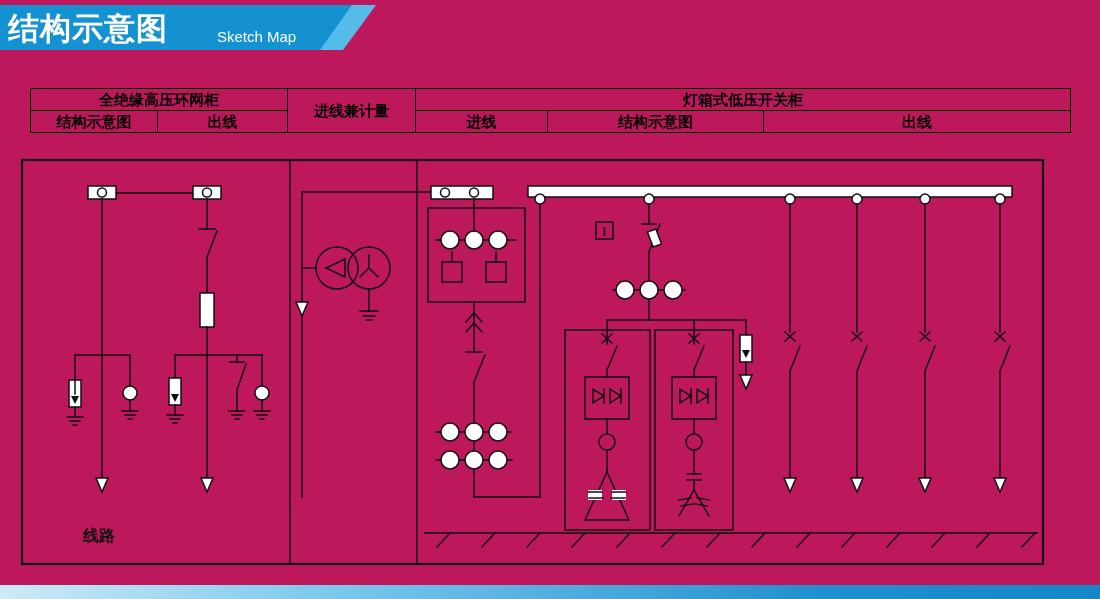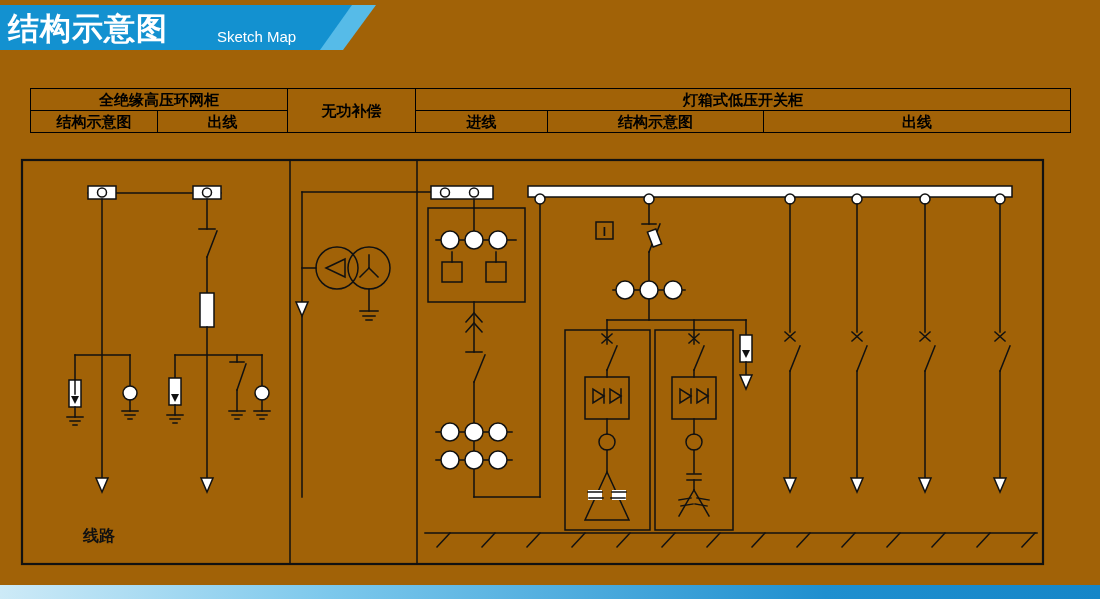--- a/index.html
+++ b/index.html
@@ -1,19 +1,19 @@
 <!DOCTYPE html>
 <html><head>
 <meta charset="utf-8">
 <style>
   * { box-sizing: border-box; }
   body { margin: 0; background: #ffffff; }
   .page {
     position: relative; width: 1100px; height: 599px;
-    background: #a16207; overflow: hidden;
+    background: #be185d; overflow: hidden;
     font-family: "Liberation Sans", sans-serif;
   }
   
   .banner { position: absolute; left: 0; top: 5px; width: 420px; height: 46px; }
   .banner-back {
     position: absolute; left: 0; top: 0; width: 376px; height: 45px;
     background: #56bbe8;
     clip-path: polygon(0 0, 376px 0, 343px 45px, 0 45px);
   }
   .banner-front {
@@ -66,21 +66,21 @@
       <col style="width:127px">
         <col style="width:130px">
         <col style="width:128px">
       <col style="width:132px">
         <col style="width:216px">
         <col style="width:307px">
     </colgroup>
     <tbody>
         <tr>
       <td colspan="2">全绝缘高压环网柜</td>
-      <td rowspan="2">无功补偿</td>
+      <td rowspan="2">进线兼计量</td>
       <td colspan="3">灯箱式低压开关柜</td>
     </tr>
     <tr>
       <td>结构示意图</td>
       <td>出线</td>
       <td>进线</td>
       <td>结构示意图</td>
       <td>出线</td>
     </tr>
   </tbody>

